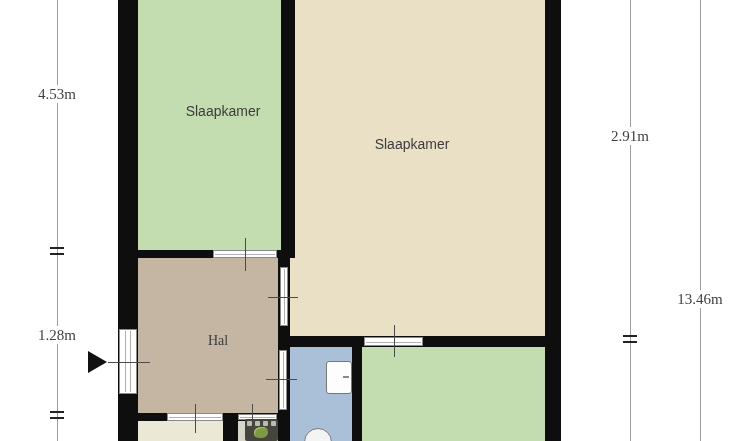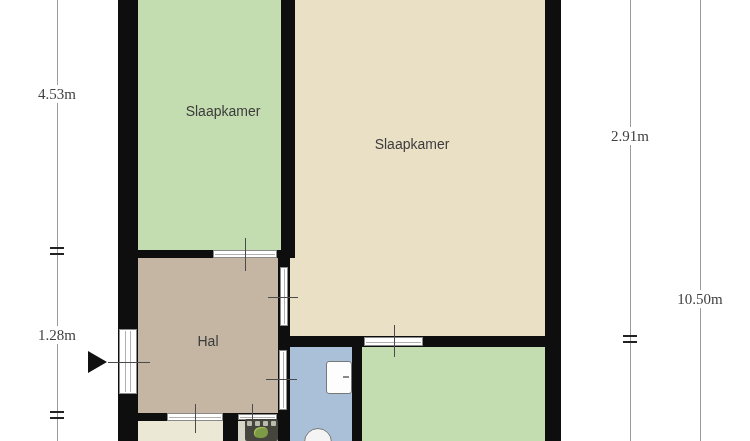--- a/index.html
+++ b/index.html
@@ -56,21 +56,21 @@
   <div class="dimline" style="left:630px;"></div>
   <div class="dimline" style="left:700px;"></div>
 
   <div class="dimtick" style="left:50px;top:247px;"></div>
   <div class="dimtick" style="left:50px;top:411px;"></div>
   <div class="dimtick" style="left:623px;top:335px;"></div>
 
   <div class="dimlabel" style="left:57px;top:85px;">4.53m</div>
   <div class="dimlabel" style="left:57px;top:326px;">1.28m</div>
   <div class="dimlabel" style="left:630px;top:127px;">2.91m</div>
-  <div class="dimlabel" style="left:700px;top:290px;">10.50m</div>
+  <div class="dimlabel" style="left:700px;top:290px;">13.46m</div>
 
   <div class="room" style="left: 138px; top: 0px; width: 145px; height: 254px; background: rgb(196, 221, 176);"></div>
   <div class="room" style="left: 287px; top: 0px; width: 258px; height: 340px; background: rgb(233, 224, 197);"></div>
   <div class="room" style="left: 138px; top: 254px; width: 142px; height: 163px; background: rgb(197, 182, 163);"></div>
   <div class="room" style="left: 288px; top: 347px; width: 68px; height: 94px; background: rgb(169, 192, 216);"></div>
   <div class="room" style="left: 356px; top: 347px; width: 189px; height: 94px; background: rgb(196, 221, 176);"></div>
   <div class="room" style="left: 138px; top: 417px; width: 85px; height: 24px; background: rgb(236, 232, 214);"></div>
   <div class="room" style="left: 238px; top: 417px; width: 40px; height: 24px; background: rgb(216, 213, 201);"></div>
 
   <div class="wall" style="left:118px;top:0;width:20px;height:441px;"></div>
@@ -127,15 +127,15 @@
     <span class="knob k1"></span>
       <span class="knob k2"></span>
       <span class="knob k3"></span>
       <span class="knob k4"></span>
     <span class="plant"></span>
   </div>
   <div class="abs" id="entrance-arrow"></div>
 
   <div class="roomlabel" style="left:207px;top:111px;margin-left:16px;">Slaapkamer</div>
   <div class="roomlabel" style="left:412px;top:144px;">Slaapkamer</div>
-  <div class="roomlabel" style="left:208px;top:341px;">Hal</div>
+  <div class="roomlabel" style="left:218px;top:341px;font-family:Liberation Serif, serif;">Hal</div>
 
 </div>
 
 </body></html>

